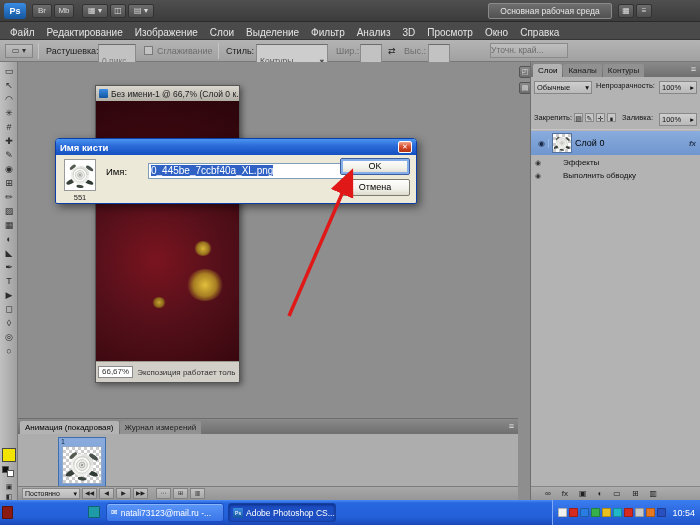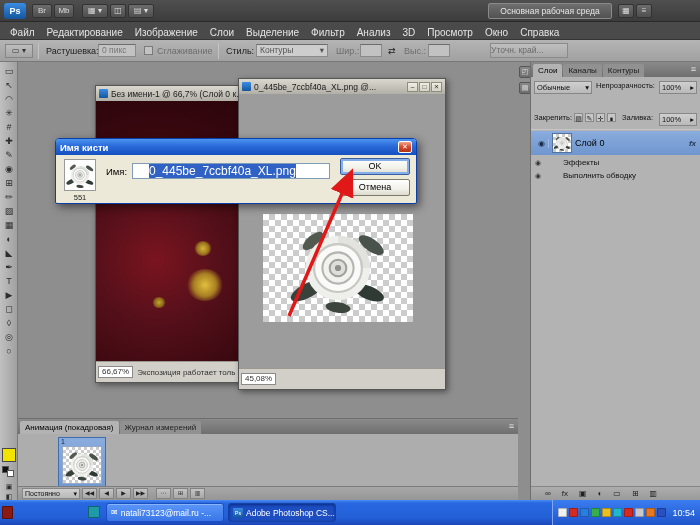--- a/index.html
+++ b/index.html
@@ -14,21 +14,21 @@
 .abtn{height:14px;background:linear-gradient(#6c6c6c,#4e4e4e);border:1px solid #323232;border-radius:2px;color:#ddd;font-size:8px;line-height:12px;text-align:center}
 .wsbtn{height:16px;background:linear-gradient(#6e6e6e,#525252);border:1px solid #8a8a8a;border-radius:2px;color:#e6e6e6;font-size:8.5px;line-height:14px;text-align:center}
 
 
 .menubar{left:0;top:22px;width:700px;height:18px;background:#4a4a4a;border-bottom:1px solid #353535;padding-left:4px;white-space:nowrap}
 .menu-item{display:inline-block;padding:0 6px;font-size:10px;line-height:17px;color:#e4e4e4}
 
 
 .optionsbar{left:0;top:40px;width:700px;height:22px;background:linear-gradient(#b4b4b4,#a1a1a1);border-bottom:1px solid #787878;font-size:9px;color:#1c1c1c}
 .opt-label{position:absolute;top:6px}
-.sunken{position:absolute;background:#cdcdcd;border:1px solid #8a8a8a;border-top-color:#6d6d6d;height:13px;font-size:8.5px;line-height:11px;padding:0 3px;color:#555;white-space:nowrap}
+.sunken{position:absolute;background:#cdcdcd;border:1px solid #8a8a8a;border-top-color:#6d6d6d;height:13px;font-size:8.5px;line-height:11px;padding:11px 3px;color:#555;white-space:nowrap}
 .sunken.lite{background:#c2c2c2;color:#777}
 .opt-check{position:absolute;width:9px;height:9px;background:#c2c2c2;border:1px solid #7a7a7a}
 .refine{position:absolute;background:linear-gradient(#bfbfbf,#a9a9a9);border:1px solid #8a8a8a;border-radius:0;color:#6a6a6a;font-size:8.5px;height:15px;line-height:13px;text-align:left}
 .presetbox{position:absolute;left:5px;top:4px;width:28px;height:14px;background:linear-gradient(#bdbdbd,#a6a6a6);border:1px solid #858585;font-size:8px;line-height:12px;text-align:center;color:#333}
 .osep{position:absolute;top:3px;width:1px;height:16px;background:#8b8b8b;border-right:1px solid #c4c4c4}
 
 
 .toolstrip{left:0;top:62px;width:18px;height:438px;background:linear-gradient(90deg,#c0c0c0,#a0a0a0);border-right:1px solid #7a7a7a}
 .tool{width:16px;height:14px;margin:0 1px;font-size:9px;line-height:14px;text-align:center;color:#2d2d2d}
 .tool.small{height:10px;font-size:7px;line-height:10px}
@@ -58,21 +58,21 @@
 .checker{background-color:#fff;background-image:linear-gradient(45deg,#ccc 25%,rgba(0,0,0,0) 25%,rgba(0,0,0,0) 75%,#ccc 75%),linear-gradient(45deg,#ccc 25%,rgba(0,0,0,0) 25%,rgba(0,0,0,0) 75%,#ccc 75%);background-size:12px 12px;background-position:0 0,6px 6px}
 .checker-sm{background-color:#fff;background-image:linear-gradient(45deg,#ccc 25%,rgba(0,0,0,0) 25%,rgba(0,0,0,0) 75%,#ccc 75%),linear-gradient(45deg,#ccc 25%,rgba(0,0,0,0) 25%,rgba(0,0,0,0) 75%,#ccc 75%);background-size:6px 6px;background-position:0 0,3px 3px}
 
 
 .dialog{left:55px;top:138px;width:362px;height:66px;z-index:50;border:1px solid #0b3ea8;border-radius:4px 4px 2px 2px;box-shadow:3px 3px 9px rgba(0,0,0,.5);background:#ece9d8}
 .dlg-title{height:16px;background:linear-gradient(#4a94f0,#2a6ad8 45%,#1450c0);border-radius:3px 3px 0 0;display:flex;align-items:center;padding:0 4px;color:#fff;font-size:9.5px;font-weight:bold}
 .dlg-close{margin-left:auto;width:14px;height:12px;background:linear-gradient(#f2a58c,#d6492a 50%,#b03214);border:1px solid #fff;border-radius:2px;color:#fff;font-size:7px;line-height:10px;text-align:center}
 .dlg-thumb{position:absolute;left:8px;top:20px;width:32px;height:32px;background:#fff;border:1px solid #9a9a9a}
 .dlg-num{position:absolute;left:8px;top:54px;width:32px;text-align:center;font-size:7.5px;color:#222}
 .dlg-label{position:absolute;left:50px;top:27px;font-size:9.5px;color:#000}
-.dlg-input{position:absolute;left:76px;top:24px;width:198px;height:16px;background:#fff;border:1px solid #7f9db9;font-size:12px;line-height:14px;padding:0 16px;white-space:nowrap;overflow:hidden}
+.dlg-input{position:absolute;left:92px;top:24px;width:198px;height:16px;background:#fff;border:1px solid #7f9db9;font-size:10px;line-height:14px;padding:0 2px;white-space:nowrap;overflow:hidden}
 .dlg-input .sel{background:#2f62c4;color:#fff}
 .xp-btn{position:absolute;left:284px;width:70px;height:17px;background:linear-gradient(#fefefe,#f2f1ea 60%,#dcdacd);border:1px solid #7c7c6e;border-radius:2px;font-size:9px;text-align:center;line-height:15px;color:#000}
 .xp-btn.ok{top:19px;box-shadow:inset 0 0 0 2px #86aee8;border-color:#3c5e9e}
 .xp-btn.cancel{top:40px}
 
 
 .cbtn{width:12px;height:12px;background:linear-gradient(#8a8a8a,#6e6e6e);border:1px solid #555;border-radius:2px;color:#e0e0e0;font-size:7px;line-height:10px;text-align:center;margin-bottom:4px}
 
 
 .rdock{left:530px;top:62px;width:170px;height:438px;background:#b3b3b3;border-left:1px solid #6e6e6e}
@@ -225,41 +225,20 @@
         <div class="flower f1"></div>
         <div class="flower f2"></div>
         <div class="flower f3"></div>
       </div>
       <div class="doc-status">
         <span class="zoom-box">66,67%</span>
         <span>Экспозиция работает толь</span>
       </div>
     </div>
 
-    <div class="a window" style="left:220px;top:16px;width:208px;height:312px;z-index:20">
-      <div class="doc-title">
-        <span class="mini-ps"></span>
-        <span>0_445be_7ccbf40a_XL.png @...</span>
-        <span class="doc-btns">
-          <span class="wbtn">–</span>
-          <span class="wbtn">□</span>
-          <span class="wbtn">✕</span>
-        </span>
-      </div>
-      <div class="doc2-body">
-        <div class="a checker" style="left:24px;top:120px;width:150px;height:108px">
-          <svg class="a" style="left:5px;top:2px" viewBox="0 0 100 100" width="140" height="104" preserveAspectRatio="xMidYMid meet">
-              <use href="#rose"></use>
-            </svg>
-        </div>
-      </div>
-      <div class="doc-status">
-        <span class="zoom-box">45,08%</span>
-      </div>
-    </div>
 
     <div class="a anim">
       <div class="ptabs">
         <span class="ptab active">Анимация (покадровая)</span>
         <span class="ptab">Журнал измерений</span>
         <span class="pmenu">≡</span>
       </div>
       <div class="frame">
         <span class="fnum">1</span>
         <span class="fthumb checker-sm">

